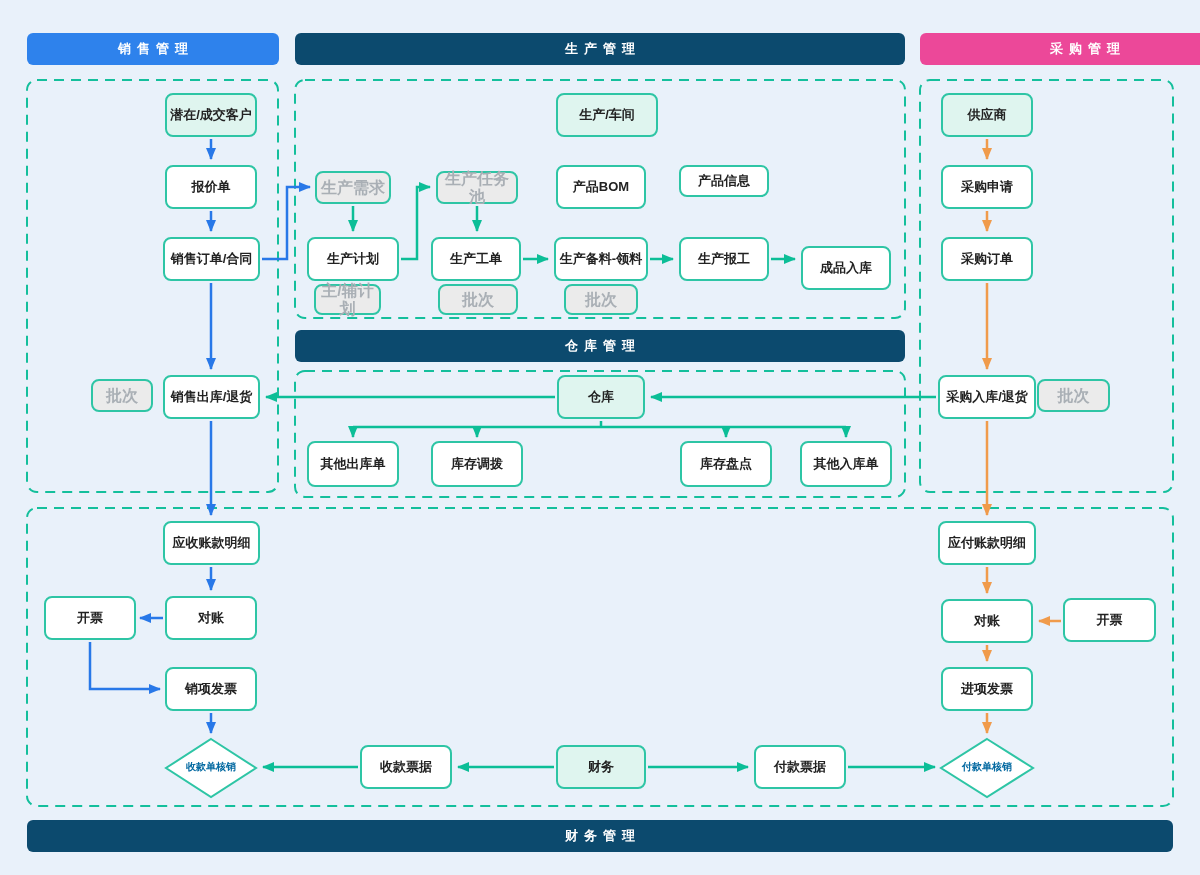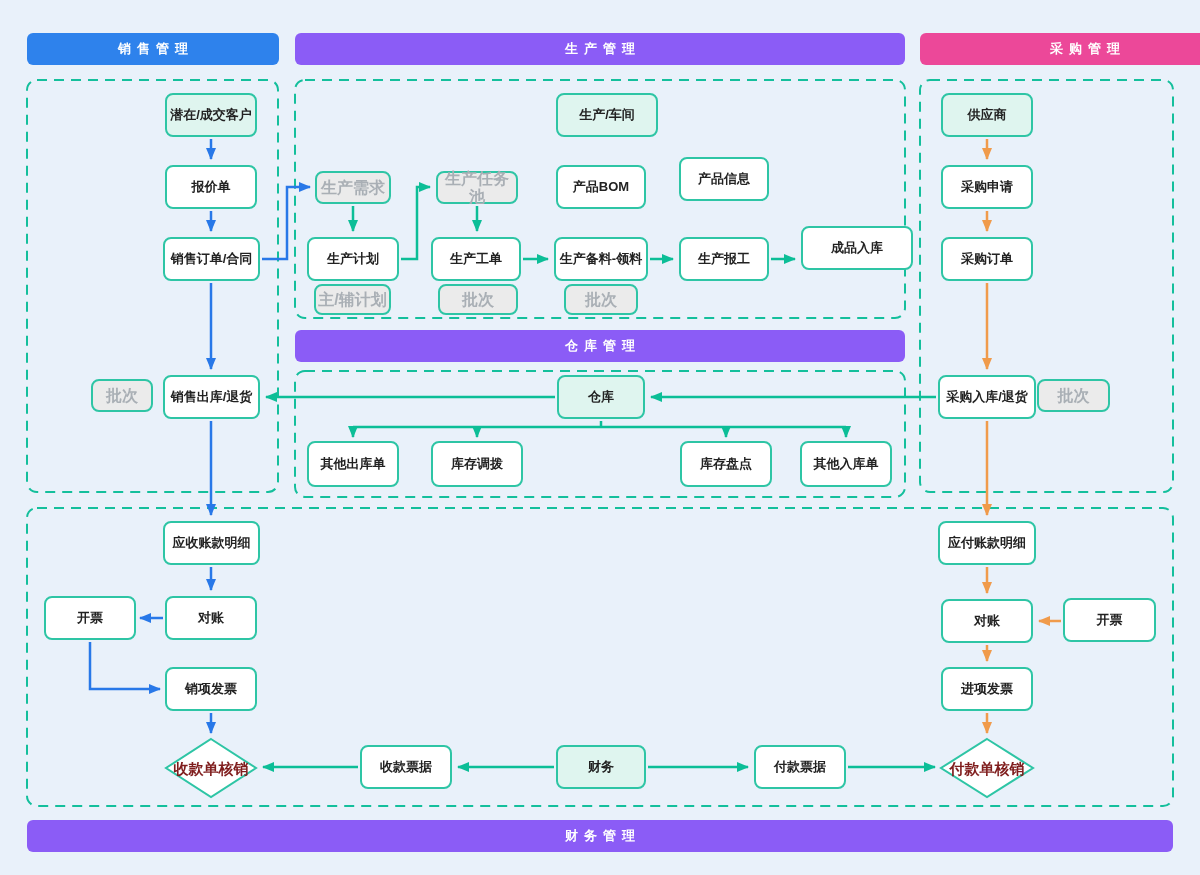--- a/index.html
+++ b/index.html
@@ -2,28 +2,28 @@
 <html><head>
 <meta charset="utf-8">
 <style>
   html,body{margin:0;padding:0;}
   .canvas{position:relative;width:1200px;height:875px;background:#E9F1FA;overflow:hidden;
           font-family:"Liberation Sans",sans-serif;}
   .layer{position:absolute;left:0;top:0;z-index:1;}
   .bar{position:absolute;height:32px;border-radius:6px;color:#fff;font-weight:bold;font-size:13px;
        letter-spacing:6px;text-indent:6px;display:flex;align-items:center;justify-content:center;z-index:2;}
   .bar.blue{background:#2E82EC;}
-  .bar.green{background:#8b5cf6;}
+  .bar.green{background:#0c4a6e;}
   .bar.orange{background:#ec4899;padding-left:39px;}
   .node{position:absolute;background:#ffffff;border:2px solid #2EC5A5;border-radius:8px;
         display:flex;align-items:center;justify-content:center;text-align:center;
         font-weight:bold;font-size:13px;color:#222;box-sizing:border-box;z-index:2;line-height:1.1;}
   .node.hl{background:#DFF5EF;}
   .node.gray{background:#EBEBEB;color:#A9AFB5;font-size:16px;}
-  .dlabel{position:absolute;z-index:3;font-weight:bold;font-size:15px;color:#7f1d1d;text-align:center;}
+  .dlabel{position:absolute;z-index:3;font-weight:bold;font-size:10px;color:#0369a1;text-align:center;}
   svg g.lines path{fill:none;stroke-width:2.5;}
   svg g.containers rect{fill:none;stroke-width:2;}
 </style>
 </head>
 <body>
 
 <div class="canvas">
 
   <svg class="layer" width="1200" height="875" viewBox="0 0 1200 875">
     <defs>
@@ -109,27 +109,27 @@
   <div class="node" style="left:163px;top:521px;width:97px;height:44px">应收账款明细</div>
   <div class="node" style="left:44px;top:596px;width:92px;height:44px">开票</div>
   <div class="node" style="left:165px;top:596px;width:92px;height:44px">对账</div>
   <div class="node" style="left:165px;top:667px;width:92px;height:44px">销项发票</div>
   <div class="dlabel" style="left:161px;top:760px;width:100px">收款单核销</div>
 
   <div class="node hl" style="left:556px;top:93px;width:102px;height:44px">生产/车间</div>
   <div class="node gray" style="left:315px;top:171px;width:76px;height:33px">生产需求</div>
   <div class="node gray" style="left:436px;top:171px;width:82px;height:33px">生产任务池</div>
   <div class="node" style="left:556px;top:165px;width:90px;height:44px">产品BOM</div>
-  <div class="node" style="left:679px;top:157px;width:90px;height:44px">产品信息</div>
+  <div class="node" style="left:679px;top:165px;width:90px;height:32px">产品信息</div>
   <div class="node" style="left:307px;top:237px;width:92px;height:44px">生产计划</div>
   <div class="node" style="left:431px;top:237px;width:90px;height:44px">生产工单</div>
   <div class="node" style="left:554px;top:237px;width:94px;height:44px">生产备料-领料</div>
   <div class="node" style="left:679px;top:237px;width:90px;height:44px">生产报工</div>
-  <div class="node" style="left:801px;top:226px;width:112px;height:44px">成品入库</div>
-  <div class="node gray" style="left:314px;top:284px;width:77px;height:31px">主/辅计划</div>
+  <div class="node" style="left:801px;top:246px;width:90px;height:44px">成品入库</div>
+  <div class="node gray" style="left:314px;top:284px;width:67px;height:31px">主/辅计划</div>
   <div class="node gray" style="left:438px;top:284px;width:80px;height:31px">批次</div>
   <div class="node gray" style="left:564px;top:284px;width:74px;height:31px">批次</div>
 
   <div class="node hl" style="left:557px;top:375px;width:88px;height:44px">仓库</div>
   <div class="node" style="left:307px;top:441px;width:92px;height:46px">其他出库单</div>
   <div class="node" style="left:431px;top:441px;width:92px;height:46px">库存调拨</div>
   <div class="node" style="left:680px;top:441px;width:92px;height:46px">库存盘点</div>
   <div class="node" style="left:800px;top:441px;width:92px;height:46px">其他入库单</div>
 
   <div class="node hl" style="left:941px;top:93px;width:92px;height:44px">供应商</div>

